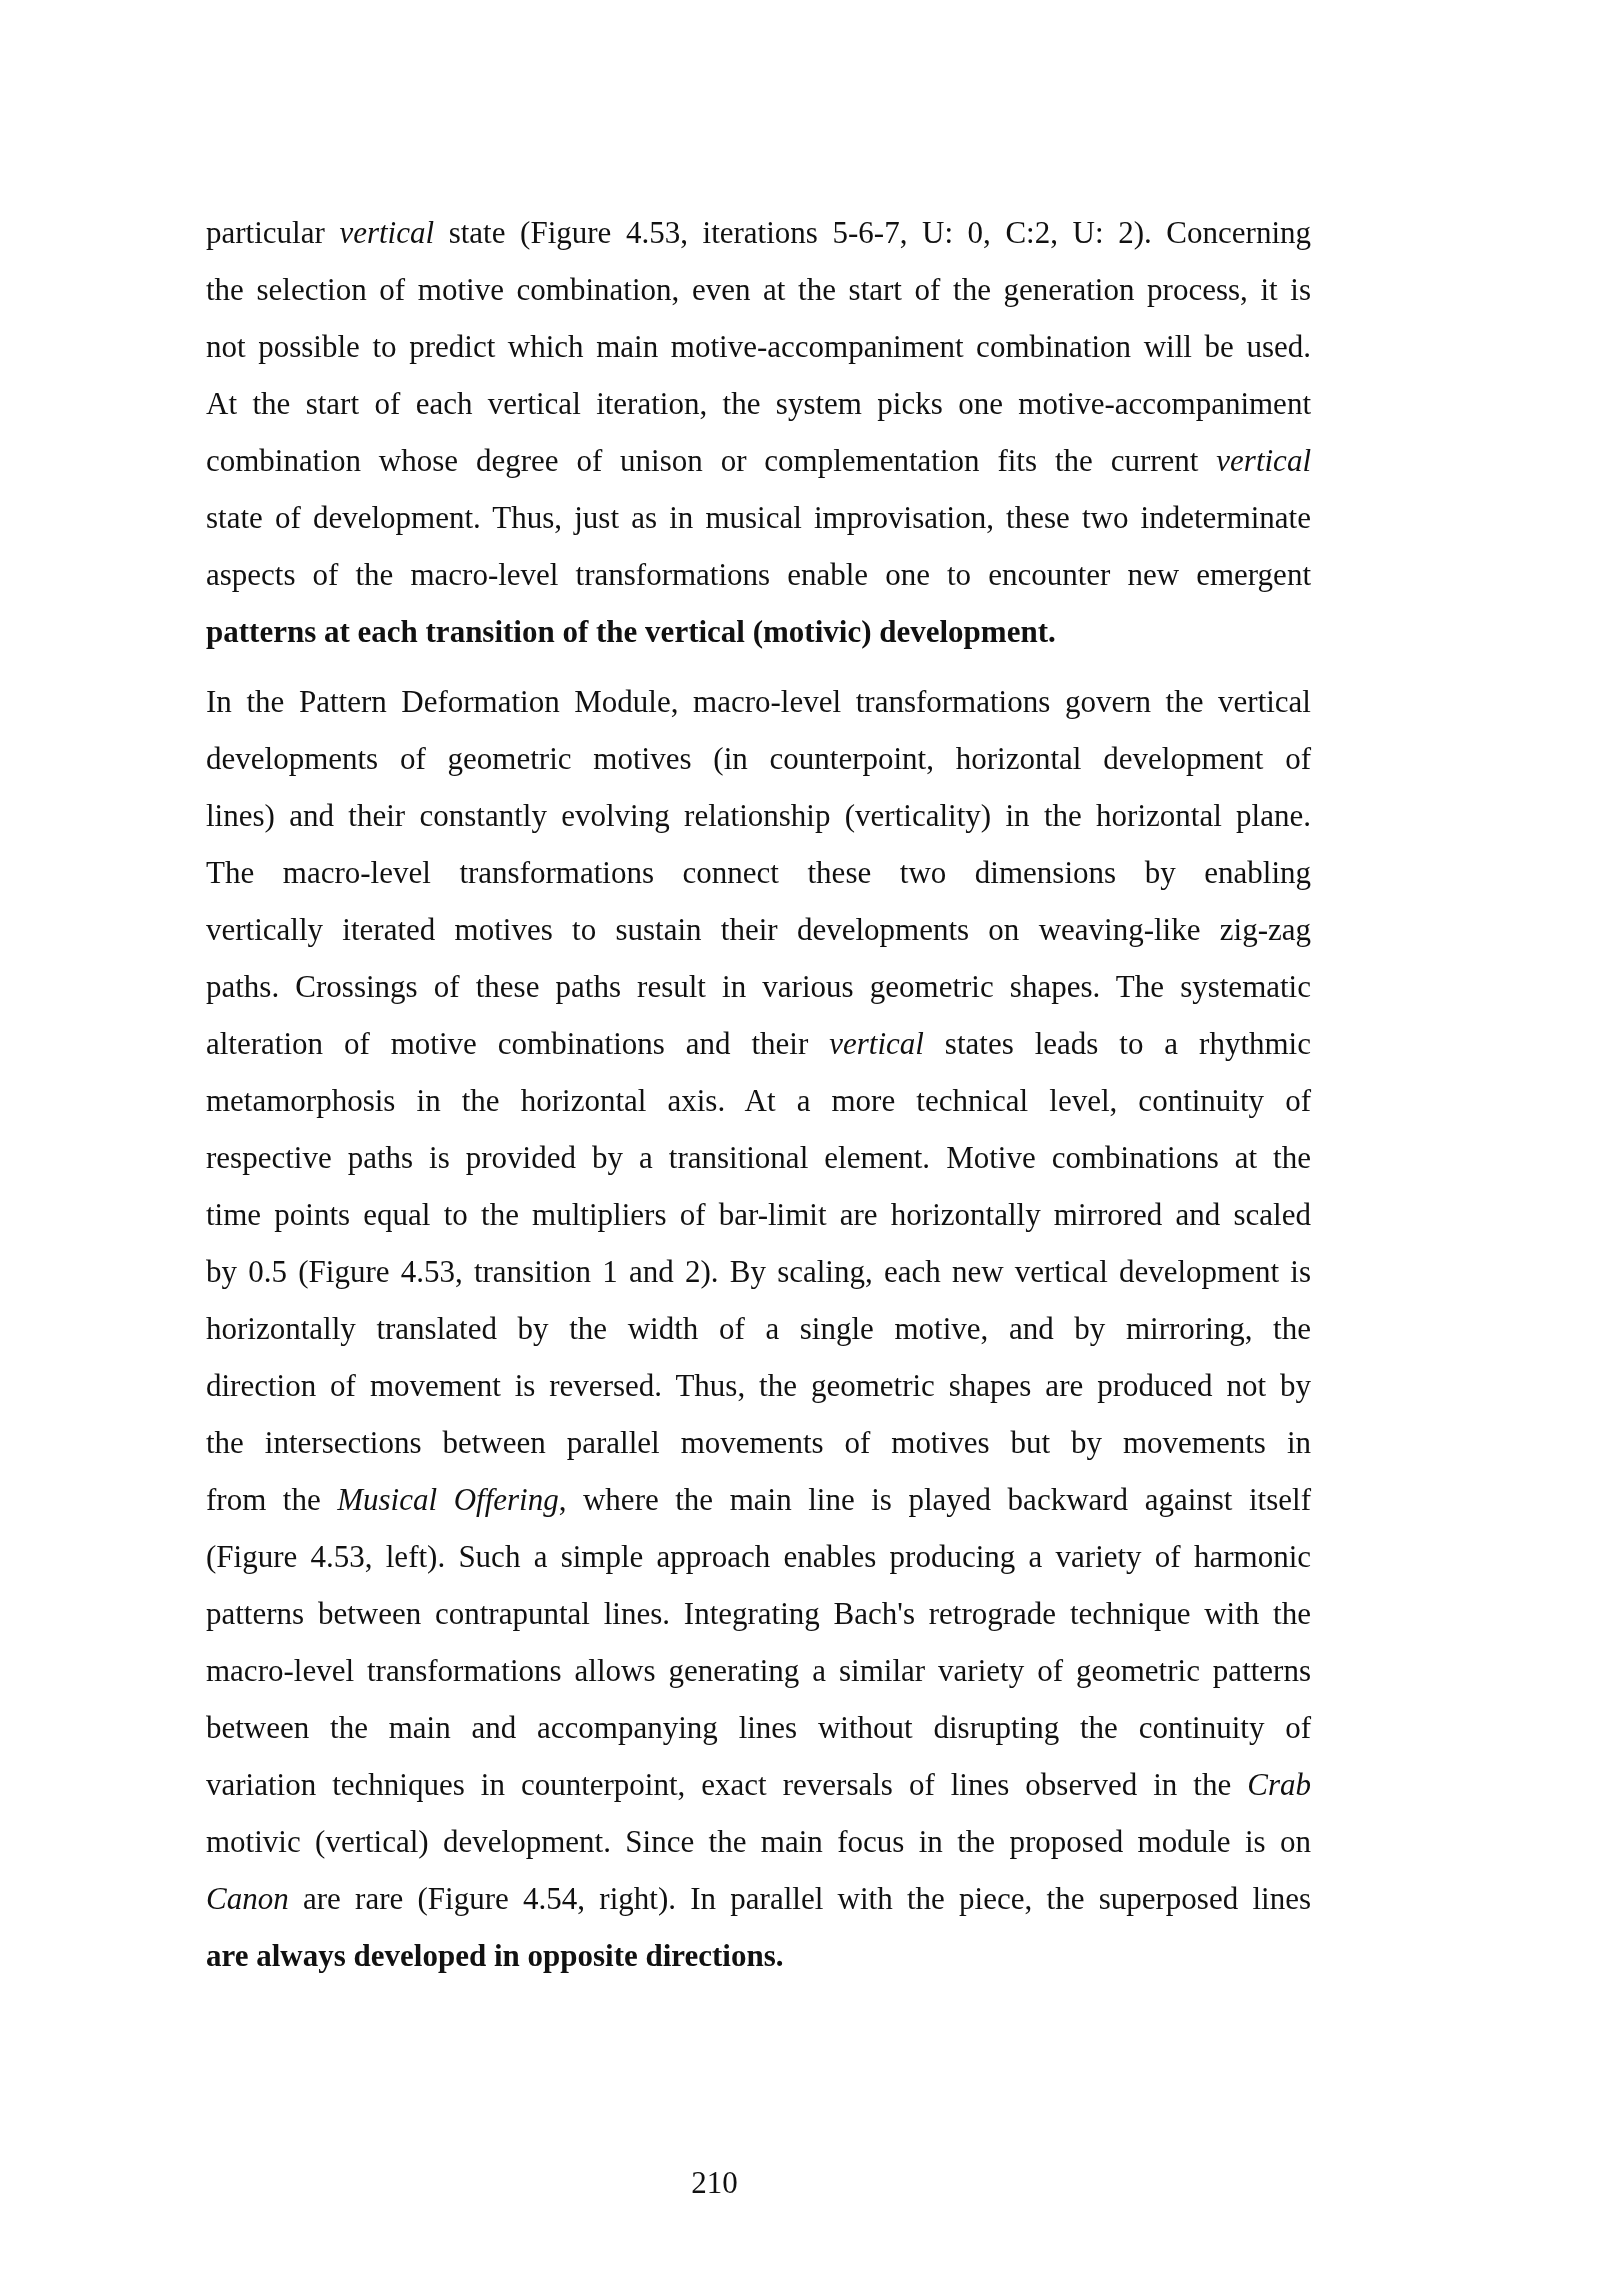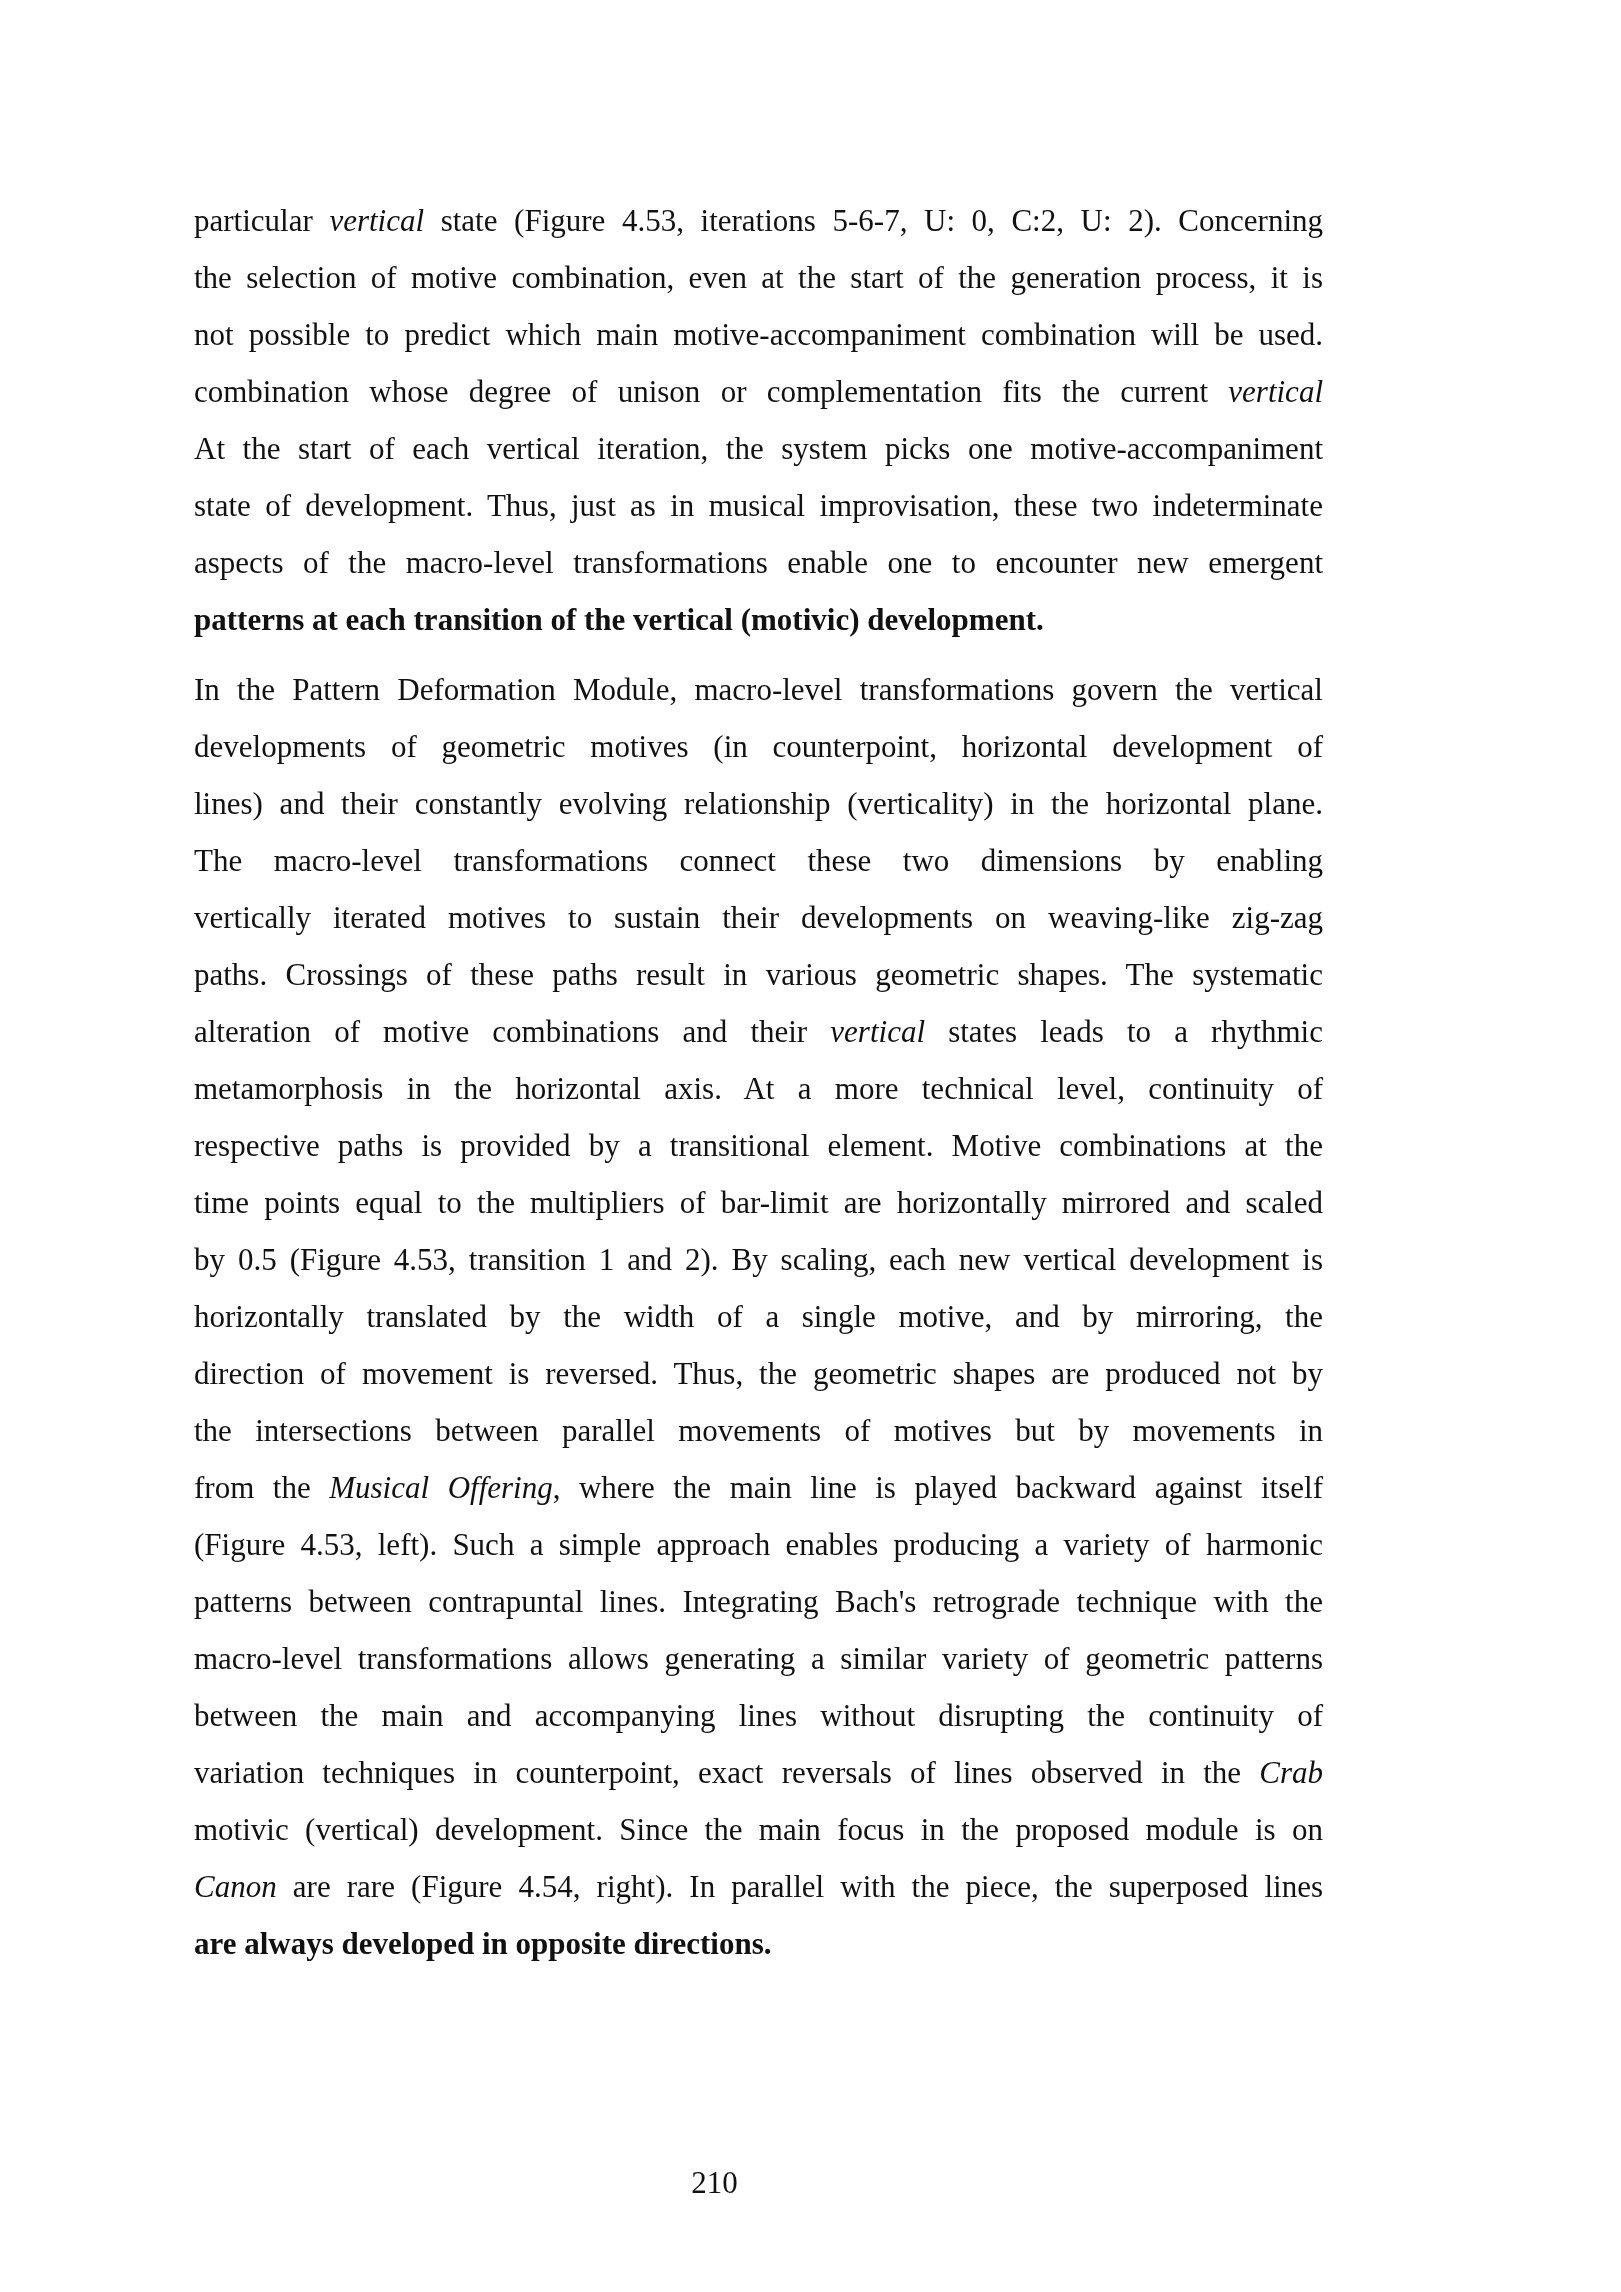--- a/index.html
+++ b/index.html
@@ -15,21 +15,21 @@
       font-family: "Liberation Serif", "DejaVu Serif", serif;
       color: #111111;
     }
     .page {
       position: absolute;
       left: 194px;
       top: 192px;
       width: 1129px;
     }
     .para {
-      margin: 0;
+      margin: 12px;
       font-size: 31px;
       line-height: 57px;
       text-align: justify;
       text-align-last: left;
     }
     .para + .para {
       margin-top: 12.7px;
     }
     .para .line {
       display: block;
@@ -55,22 +55,22 @@
     }
   </style>
 </head>
 <body>
 
 <div class="page">
   <p class="para">
       <span class="line"><span>particular </span><em>vertical</em><span> state (Figure 4.53, iterations 5-6-7, U: 0, C:2, U: 2). Concerning</span></span>
       <span class="line"><span>the selection of motive combination, even at the start of the generation process, it is</span></span>
       <span class="line"><span>not possible to predict which main motive-accompaniment combination will be used.</span></span>
+      <span class="line"><span>At the start of each vertical iteration, the system picks one motive-accompaniment</span></span>
       <span class="line"><span>combination whose degree of unison or complementation fits the current </span><em>vertical</em></span>
-      <span class="line"><span>At the start of each vertical iteration, the system picks one motive-accompaniment</span></span>
       <span class="line"><span>state of development. Thus, just as in musical improvisation, these two indeterminate</span></span>
       <span class="line"><span>aspects of the macro-level transformations enable one to encounter new emergent</span></span>
       <span class="line last"><span>patterns at each transition of the vertical (motivic) development.</span></span>
     </p>
   <p class="para">
       <span class="line"><span>In the Pattern Deformation Module, macro-level transformations govern the vertical</span></span>
       <span class="line"><span>developments of geometric motives (in counterpoint, horizontal development of</span></span>
       <span class="line"><span>lines) and their constantly evolving relationship (verticality) in the horizontal plane.</span></span>
       <span class="line"><span>The macro-level transformations connect these two dimensions by enabling</span></span>
       <span class="line"><span>vertically iterated motives to sustain their developments on weaving-like zig-zag</span></span>

